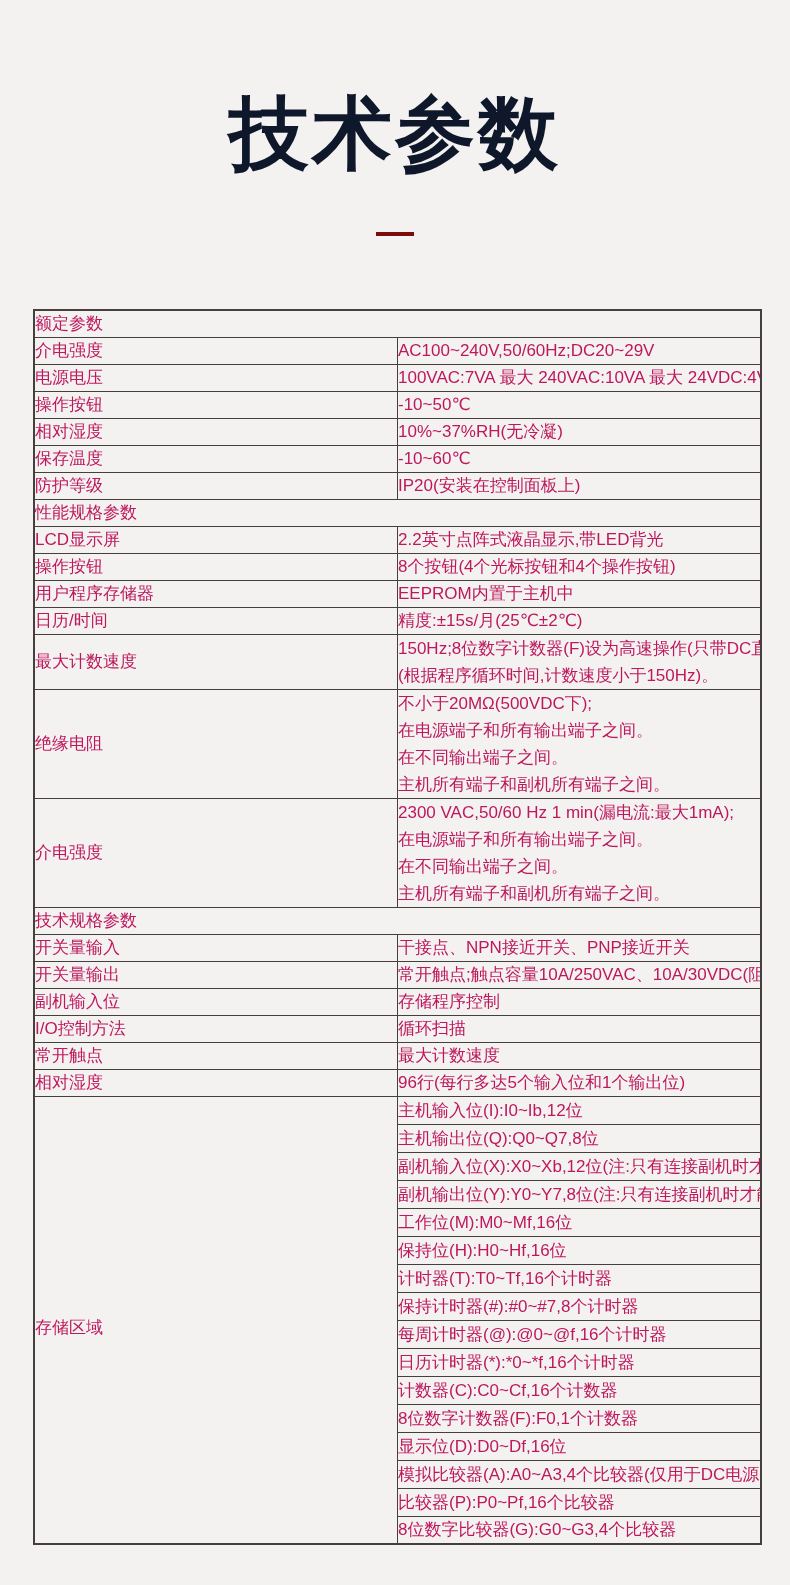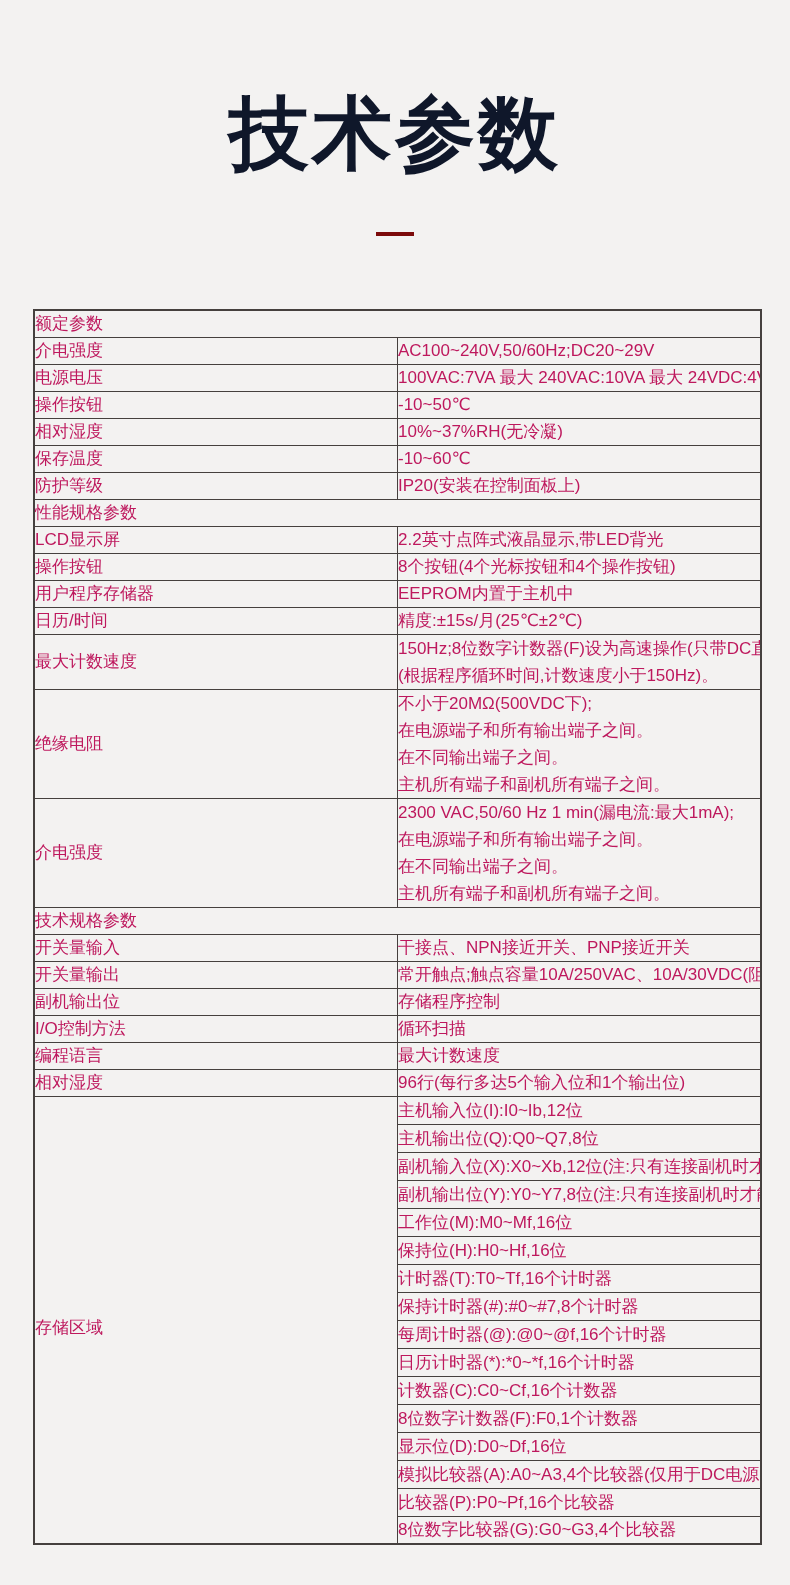--- a/index.html
+++ b/index.html
@@ -149,29 +149,29 @@
         </tr>
         <tr class="h1">
           <td class="col-label">开关量输入</td>
           <td class="col-value">干接点、NPN接近开关、PNP接近开关</td>
         </tr>
         <tr class="h1">
           <td class="col-label">开关量输出</td>
           <td class="col-value">常开触点;触点容量10A/250VAC、10A/30VDC(阻性负载)</td>
         </tr>
         <tr class="h1">
-          <td class="col-label">副机输出位</td>
+          <td class="col-label">副机输入位</td>
           <td class="col-value">存储程序控制</td>
         </tr>
         <tr class="h1">
           <td class="col-label">I/O控制方法</td>
           <td class="col-value">循环扫描</td>
         </tr>
         <tr class="h1">
-          <td class="col-label">编程语言</td>
+          <td class="col-label">常开触点</td>
           <td class="col-value">最大计数速度</td>
         </tr>
         <tr class="h1">
           <td class="col-label">相对湿度</td>
           <td class="col-value">96行(每行多达5个输入位和1个输出位)</td>
         </tr>
         <tr class="hsub">
           <td class="col-label label-top" rowspan="16">
             <div class="label-inner">存储区域</div>
           </td>

